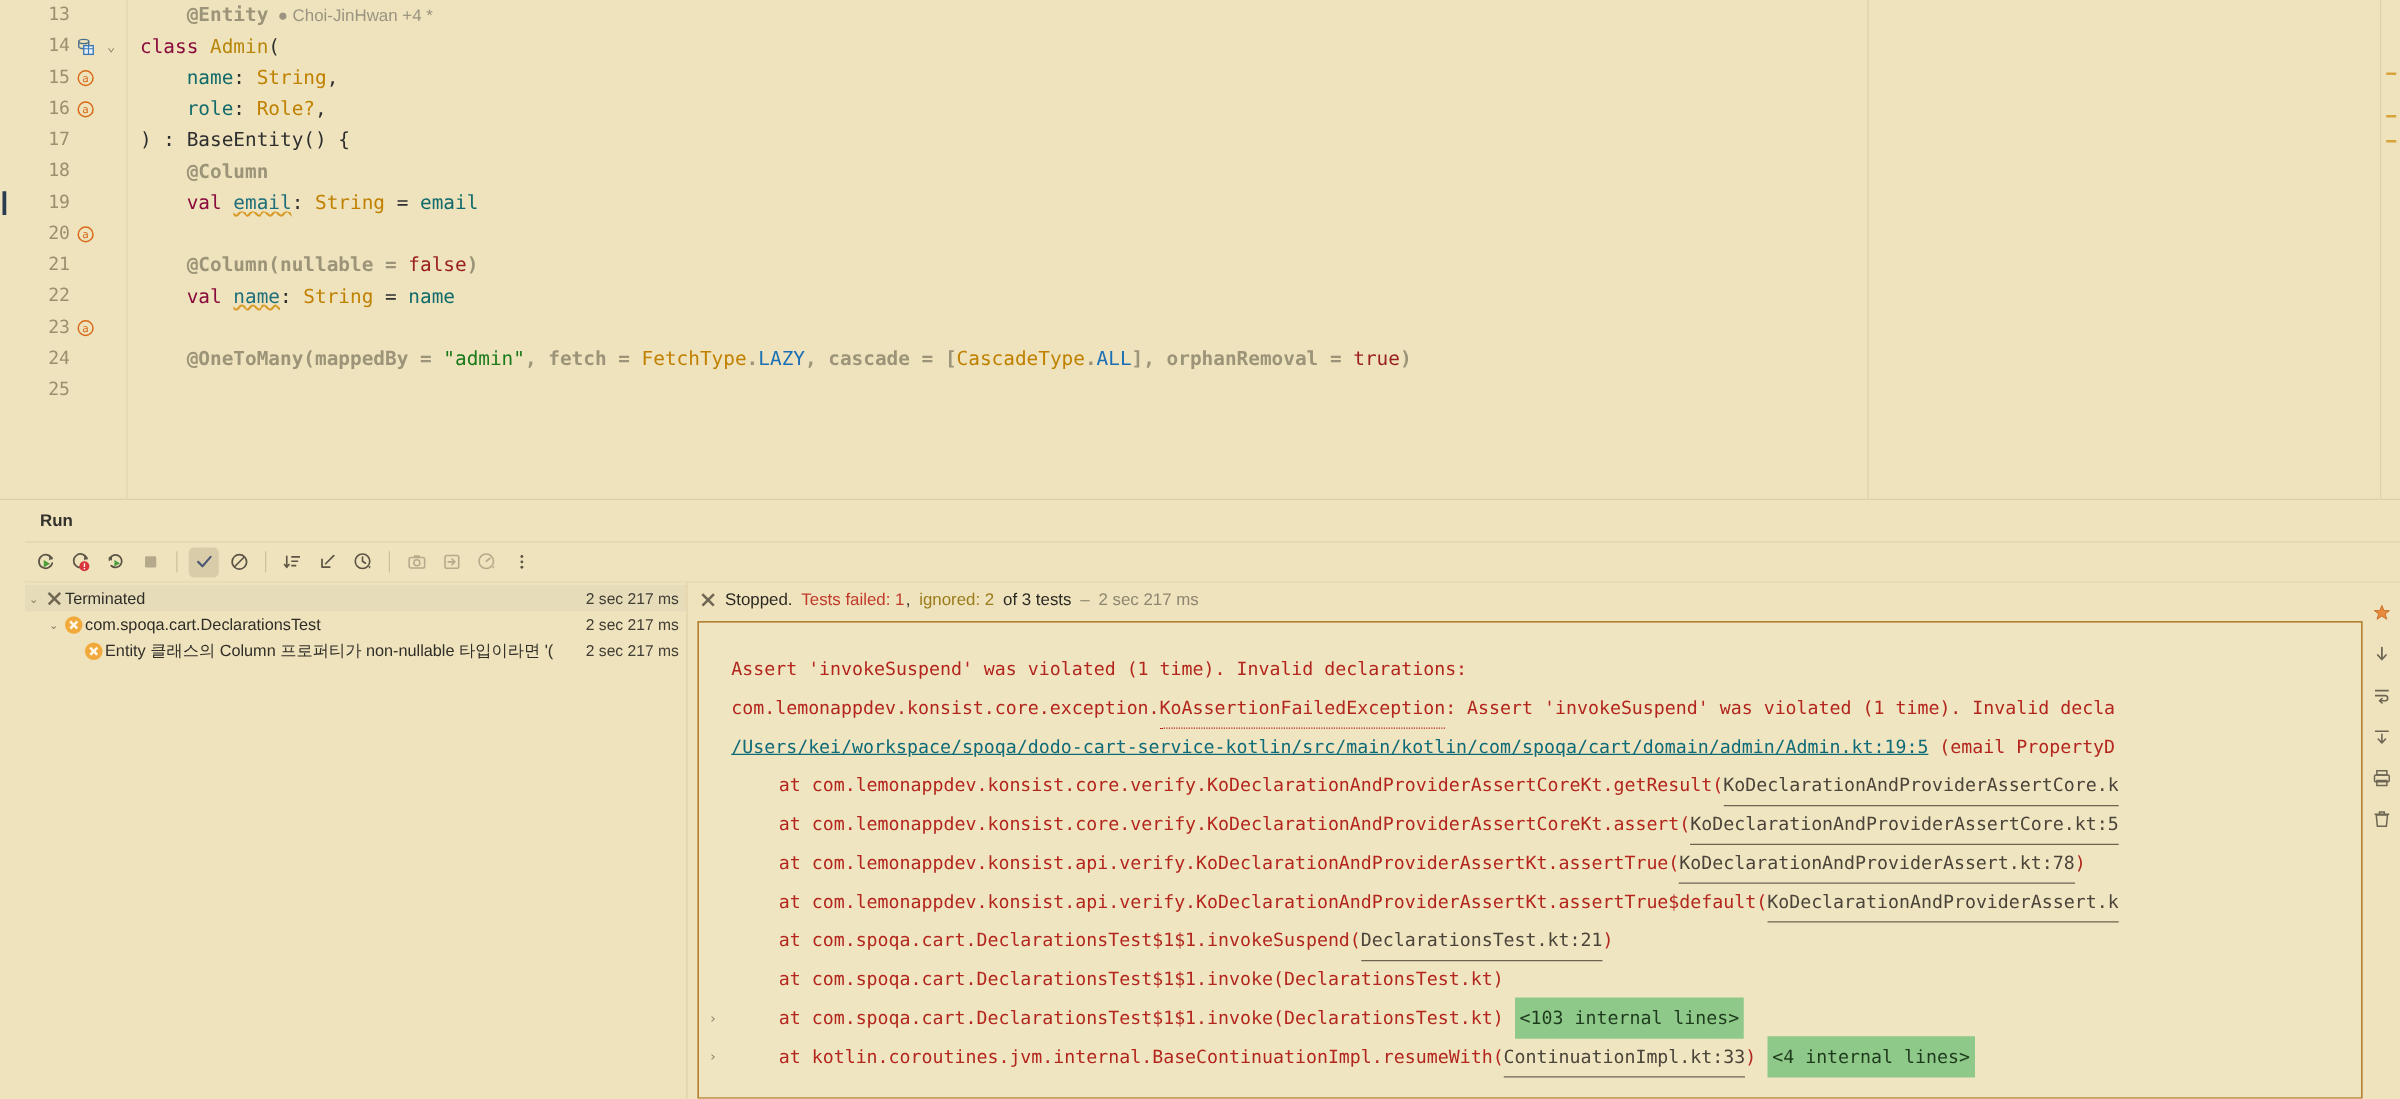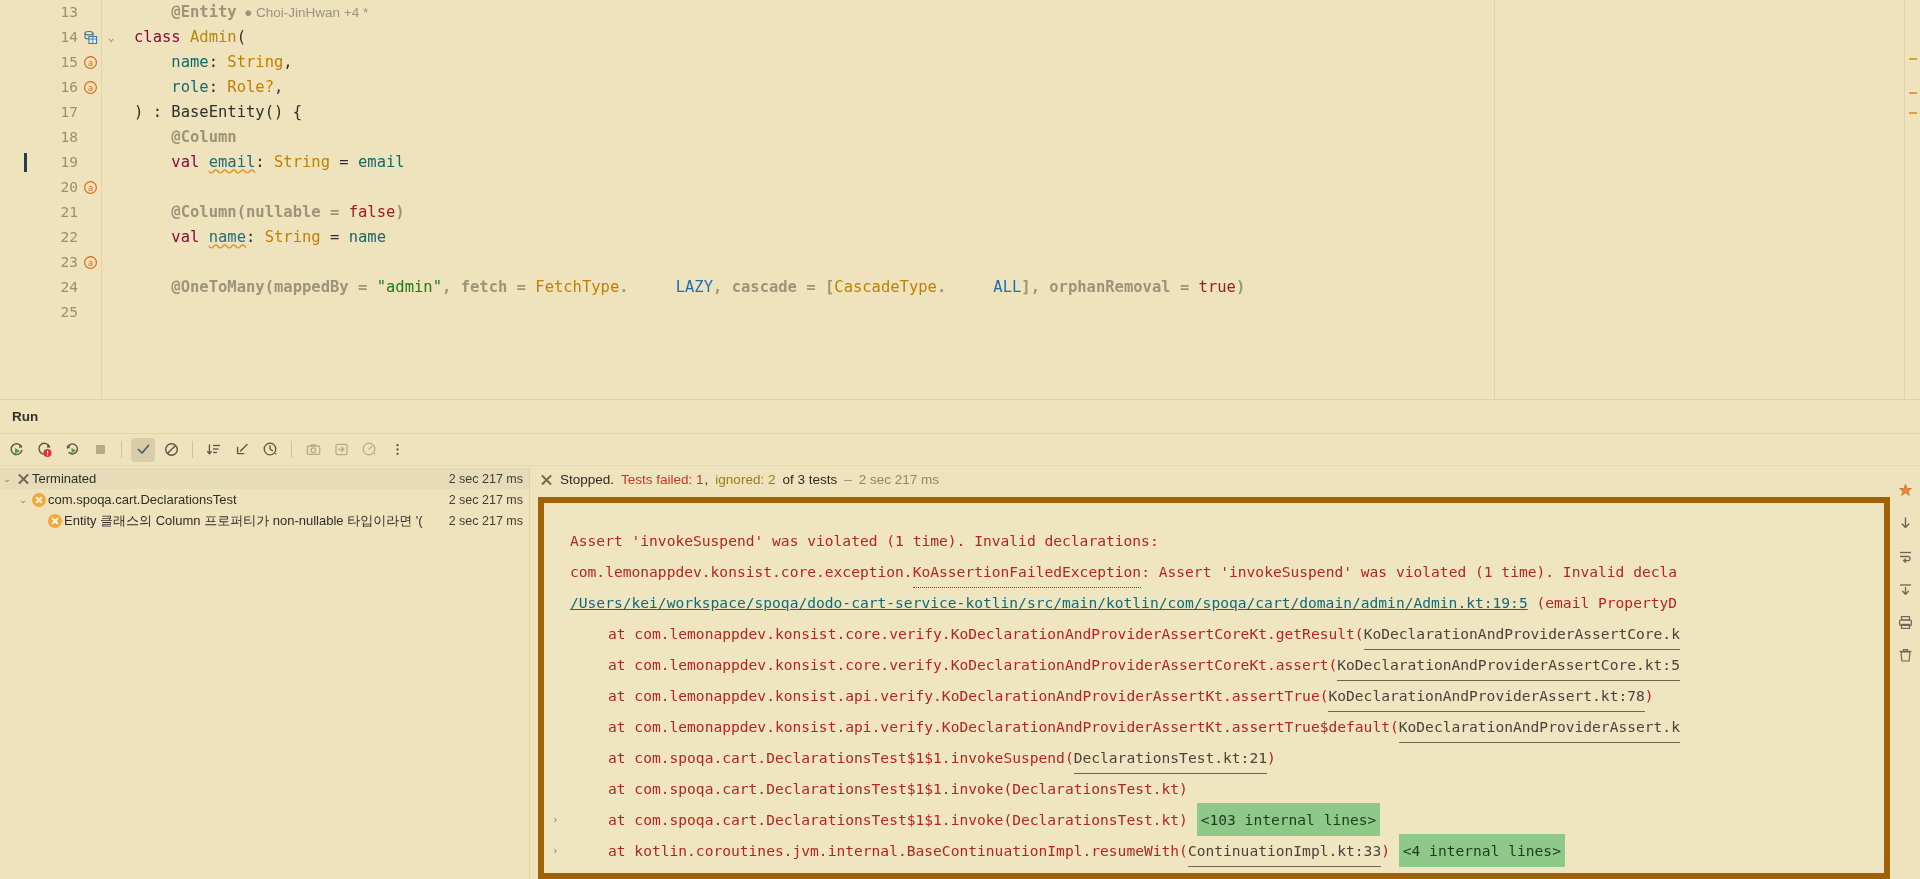--- a/index.html
+++ b/index.html
@@ -19,21 +19,20 @@
     flex-direction: column;
   }
 
   
   .editor-area {
     position: relative;
     height: 399px;
     display: flex;
     background: #efe3bd;
     overflow: hidden;
-    padding-left: 22px;
   }
   .editor-gutter {
     width: 102px;
     flex: 0 0 102px;
     position: relative;
     background: #efe3bd;
     font-family: "DejaVu Sans Mono", monospace;
   }
   .gutter-row {
     height: 25px;
@@ -86,21 +85,21 @@
   }
   .kw      { color: #8a0b3d; }
   .kw2     { color: #9a2020; }
   .type    { color: #c08000; }
   .param   { color: #116b6b; }
   .anno    { color: #9b9478; font-weight: bold; }
   .str     { color: #1a7a1a; }
   .cls     { color: #b8860b; }
   .plain   { color: #2e2e2e; }
   .prop    { color: #1f6f7a; }
-  .const   { color: #1a6fb5; margin-left: 47px; }
+  .const   { color: #1a6fb5; }
   .wavy {
     text-decoration: underline wavy #d89b2a;
     text-decoration-skip-ink: none;
   }
   .inlay {
     color: #9a9480;
     font-family: "Liberation Sans", sans-serif;
     font-size: 13.5px;
   }
 
@@ -120,20 +119,21 @@
   }
 
   
   .run-window {
     flex: 1 1 auto;
     display: flex;
     flex-direction: column;
     background: #efe3bd;
     border-top: 1px solid #ddcfa6;
     position: relative;
+    padding-left: 20px;
   }
   .run-tabs {
     height: 34px;
     display: flex;
     align-items: center;
     position: relative;
     padding-left: 8px;
     border-bottom: 1px solid #e2d4ac;
   }
   .run-title {
@@ -252,21 +252,21 @@
   }
   .cs-stopped { color: #2c2a24; }
   .cs-failed  { color: #c0392b; }
   .cs-ignored { color: #9a7b1a; }
   .cs-of      { color: #2c2a24; }
   .cs-dur     { color: #8d8671; }
 
   .console-box {
     flex: 1 1 auto;
     margin: 5px 30px 0 8px;
-    border: 6px solid #a16207;
+    border: 1px solid #a16207;
     background: #f0e5c1;
     position: relative;
     overflow: hidden;
     min-height: 0;
   }
   .console-lines {
     padding-top: 22px;
     font-family: "DejaVu Sans Mono", monospace;
     font-size: 14.6px;
     white-space: pre;

